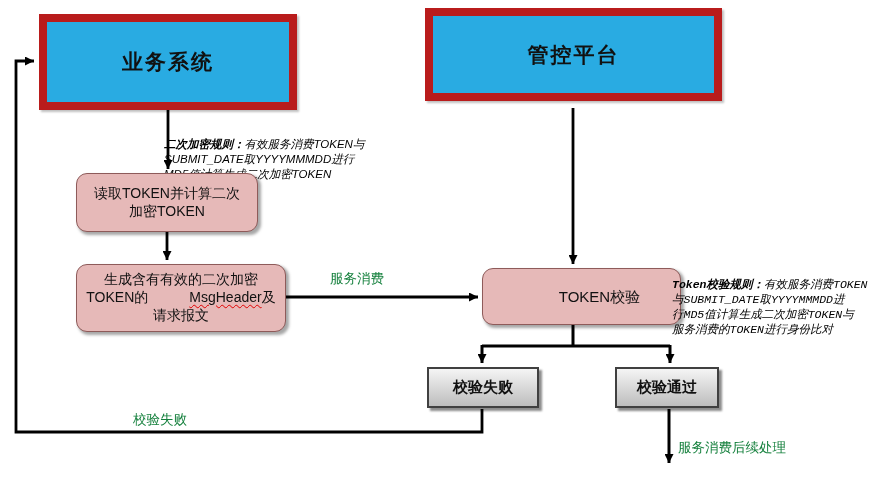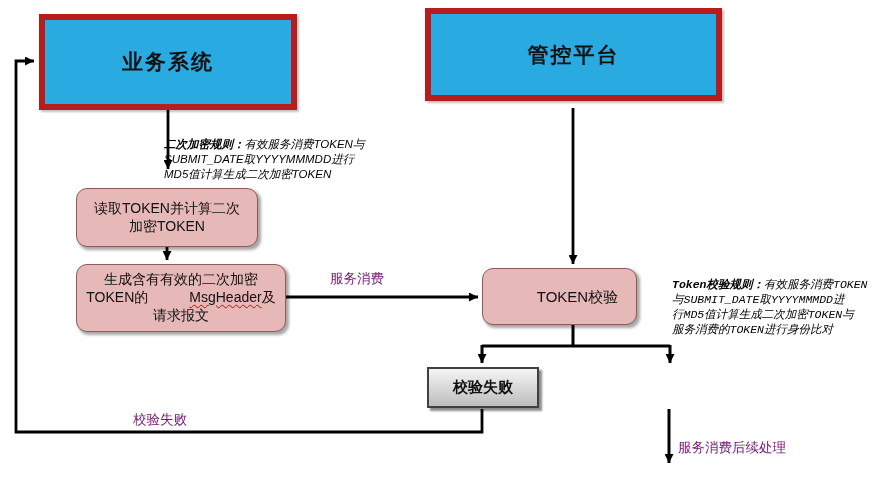--- a/index.html
+++ b/index.html
@@ -4,41 +4,41 @@
 <style>
   html,body{margin:0;padding:0;background:#fff;}
   .canvas{
     position:relative;width:886px;height:487px;background:#ffffff;
     font-family:"Liberation Sans","DejaVu Sans",sans-serif;overflow:hidden;
   }
   .connectors{position:absolute;left:0;top:0;width:886px;height:487px;pointer-events:none;}
   .node{position:absolute;display:flex;align-items:center;justify-content:center;
         text-align:center;box-sizing:border-box;color:#111;}
   .blue-box{
-    background:#29ABE2;border:6px solid #b91c1c;
+    background:#29ABE2;border:8px solid #b91c1c;
     font-size:21px;font-weight:600;letter-spacing:2px;
     box-shadow:2px 2px 2px rgba(0,0,0,0.25);
   }
   .pink-box{
     background:#E6B9B8;border:1.5px solid #8E5B5A;border-radius:11px;
     font-size:14px;line-height:1.28;
     box-shadow:2.5px 2.5px 3px rgba(0,0,0,0.35);
     white-space:pre-line;
   }
   .gray-box{
     background:linear-gradient(to bottom,#f5f5f5 0%,#dcdcdc 45%,#bdbdbd 100%);
     border:2px solid #404040;font-size:15px;font-weight:600;
     box-shadow:3px 3px 2px rgba(0,0,0,0.45);
   }
   .note{
     position:absolute;font-style:italic;font-size:11.5px;line-height:1.3;
     color:#000;white-space:pre-line;
   }
   .note b{font-weight:bold;}
-  .edge-label{position:absolute;font-size:13.5px;color:#701a75;white-space:nowrap;}
+  .edge-label{position:absolute;font-size:13.5px;color:#15803d;white-space:nowrap;}
   .squiggle{text-decoration:underline wavy #e00000;text-decoration-thickness:1px;text-underline-offset:2px;padding-left:41px;}
 </style>
 </head>
 <body>
 
 <div class="canvas">
 
   <svg class="connectors" width="886" height="487" viewBox="0 0 886 487">
     <defs>
       <marker id="arrow" markerUnits="userSpaceOnUse" markerWidth="10" markerHeight="9" refX="9" refY="4.5" orient="auto">
@@ -70,46 +70,49 @@
   <div class="node blue-box" style="left:425px;top:8px;width:297px;height:93px;">
     <span>管控平台</span>
   </div>
 
   <div class="note" style="left:164px;top:122px;width:300px;">
     <b>二次加密规则：</b><span>有效服务消费TOKEN与
 SUBMIT_DATE取YYYYMMMDD进行
 MD5值计算生成二次加密TOKEN</span>
   </div>
 
-  <div class="node pink-box" style="left:76px;top:173px;width:182px;height:59px;padding:4px 10px;margin-top:15px;">
+  <div class="node pink-box" style="left:76px;top:173px;width:182px;height:59px;padding:4px 10px;">
     <span>读取TOKEN并计算二次
 加密TOKEN</span>
   </div>
 
   <div class="node pink-box" style="left:76px;top:264px;width:210px;height:68px;padding:4px 8px;">
     <span><span>生成含有有效的二次加密
 TOKEN的</span><span class="squiggle">MsgHeader</span><span>及
 请求报文</span></span>
   </div>
 
-  <div class="node pink-box" style="left:482px;top:268px;width:155px;height:57px;font-size:15px;padding-left:36px;">
+  <div class="node pink-box" style="left:482px;top:268px;width:199px;height:57px;font-size:15px;padding-left:36px;">
     <span>TOKEN校验</span>
   </div>
 
   <div class="note" style="left:672px;top:263px;width:206px;font-family:Liberation Mono, monospace;">
     <b>Token校验规则：</b><span>有效服务消费TOKEN
 与SUBMIT_DATE取YYYYMMMDD进
 行MD5值计算生成二次加密TOKEN与
 服务消费的TOKEN进行身份比对</span>
   </div>
 
   <div class="node gray-box" style="left:427px;top:367px;width:112px;height:41px;">
     <span>校验失败</span>
   </div>
 
+  <div class="node gray-box" style="left:615px;top:367px;width:104px;height:41px;">
+    <span>校验通过</span>
+  </div>
 
   <div class="edge-label" style="left:330px;top:270px;">服务消费</div>
 
   <div class="edge-label" style="left:133px;top:411px;">校验失败</div>
 
   <div class="edge-label" style="left:678px;top:439px;">服务消费后续处理</div>
 
 </div>
 
 </body></html>

